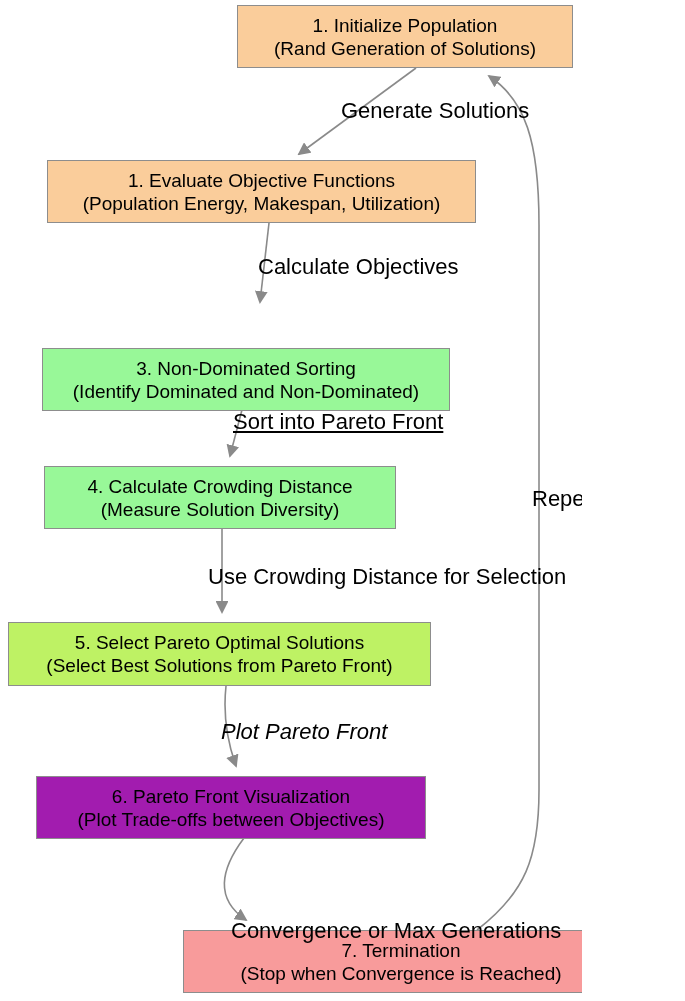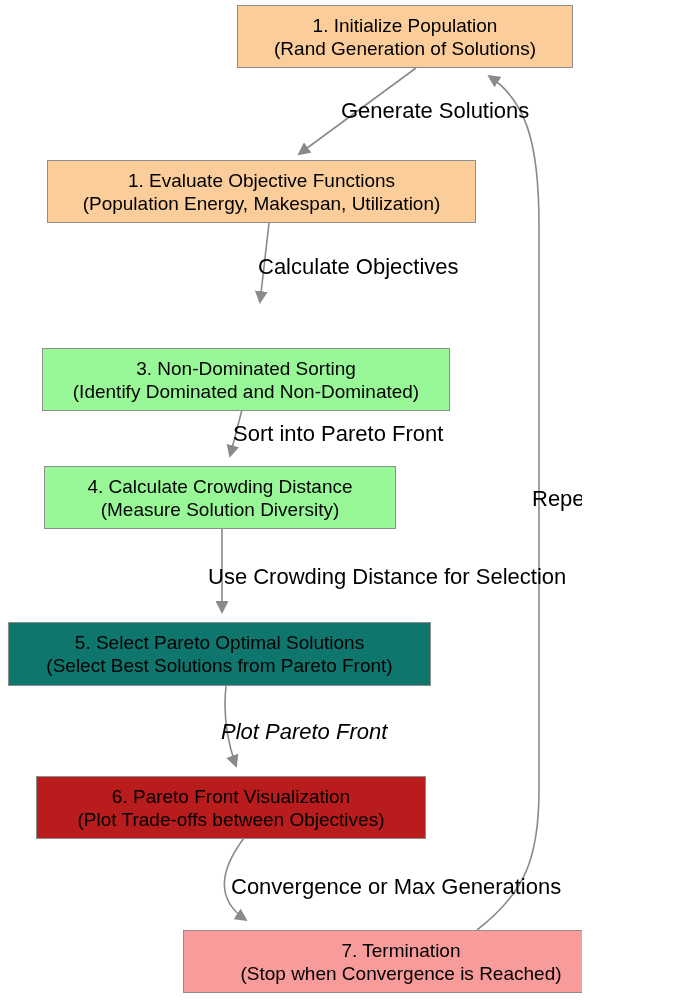--- a/index.html
+++ b/index.html
@@ -77,36 +77,36 @@
   <div class="node" style="left: 42px; top: 312px; width: 408px; height: 63px; background-color: rgb(152, 248, 152); margin-top: 36px;">
     <span>3. Non-Dominated Sorting</span>
     <span>(Identify Dominated and Non-Dominated)</span>
   </div>
 
   <div class="node" style="left: 44px; top: 466px; width: 352px; height: 63px; background-color: rgb(152, 248, 152);">
     <span>4. Calculate Crowding Distance</span>
     <span>(Measure Solution Diversity)</span>
   </div>
 
-  <div class="node" style="left: 8px; top: 622px; width: 423px; height: 64px; background-color: #0f766e;">
+  <div class="node" style="left: 8px; top: 622px; width: 423px; height: 64px; background-color: #bef264;">
     <span>5. Select Pareto Optimal Solutions</span>
     <span>(Select Best Solutions from Pareto Front)</span>
   </div>
 
-  <div class="node" style="left: 36px; top: 776px; width: 390px; height: 63px; background-color: #b91c1c;">
+  <div class="node" style="left: 36px; top: 776px; width: 390px; height: 63px; background-color: #a21caf;">
     <span>6. Pareto Front Visualization</span>
     <span>(Plot Trade-offs between Objectives)</span>
   </div>
 
   <div class="node" style="left: 183px; top: 930px; width: 400px; height: 63px; background-color: rgb(248, 155, 155); padding-left: 36px;">
     <span>7. Termination</span>
     <span>(Stop when Convergence is Reached)</span>
   </div>
 
   <div class="edge-label" style="left:341px; top:101px;">Generate Solutions</div>
   <div class="edge-label" style="left:258px; top:257px;">Calculate Objectives</div>
-  <div class="edge-label" style="left:233px; top:424px;">Sort into Pareto Front</div>
+  <div class="edge-label" style="left:233px; top:412px;text-decoration:underline;">Sort into Pareto Front</div>
   <div class="edge-label" style="left:208px; top:567px;">Use Crowding Distance for Selection</div>
   <div class="edge-label" style="left:221px; top:722px;font-style:italic;">Plot Pareto Front</div>
-  <div class="edge-label" style="left:231px; top:877px;">Convergence or Max Generations</div>
+  <div class="edge-label" style="left:231px; top:921px;">Convergence or Max Generations</div>
   <div class="edge-label" style="left:532px; top:489px;">Repeat if Needed</div>
 
 </div>
 
 </body></html>

